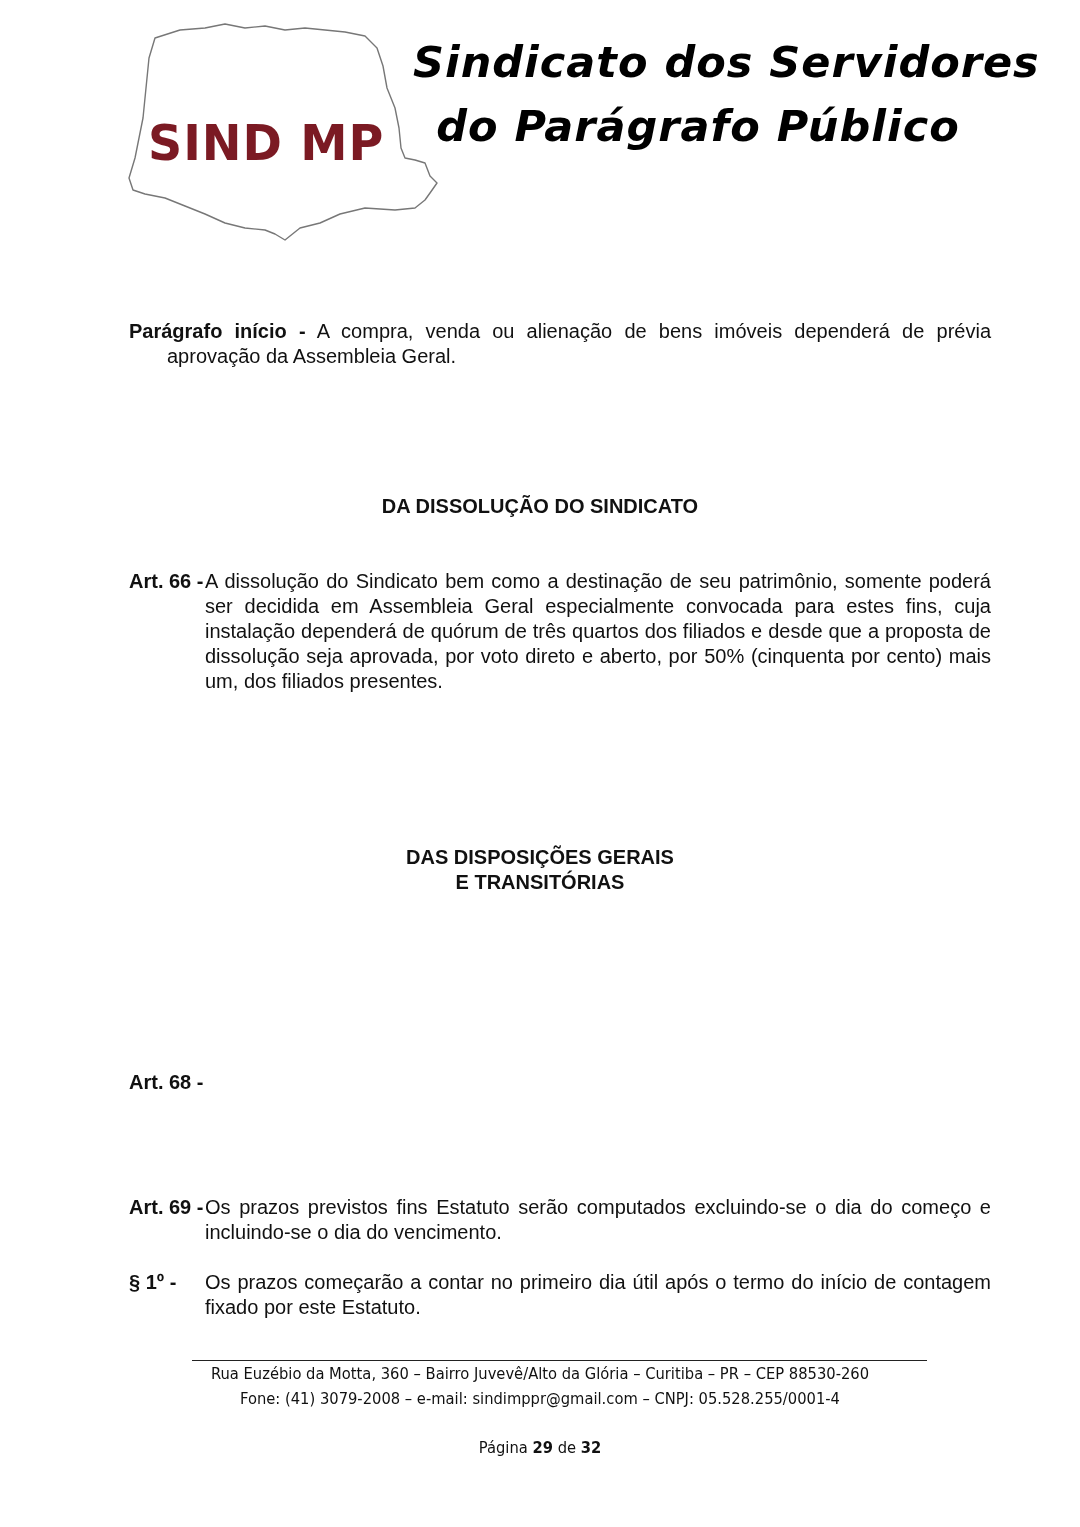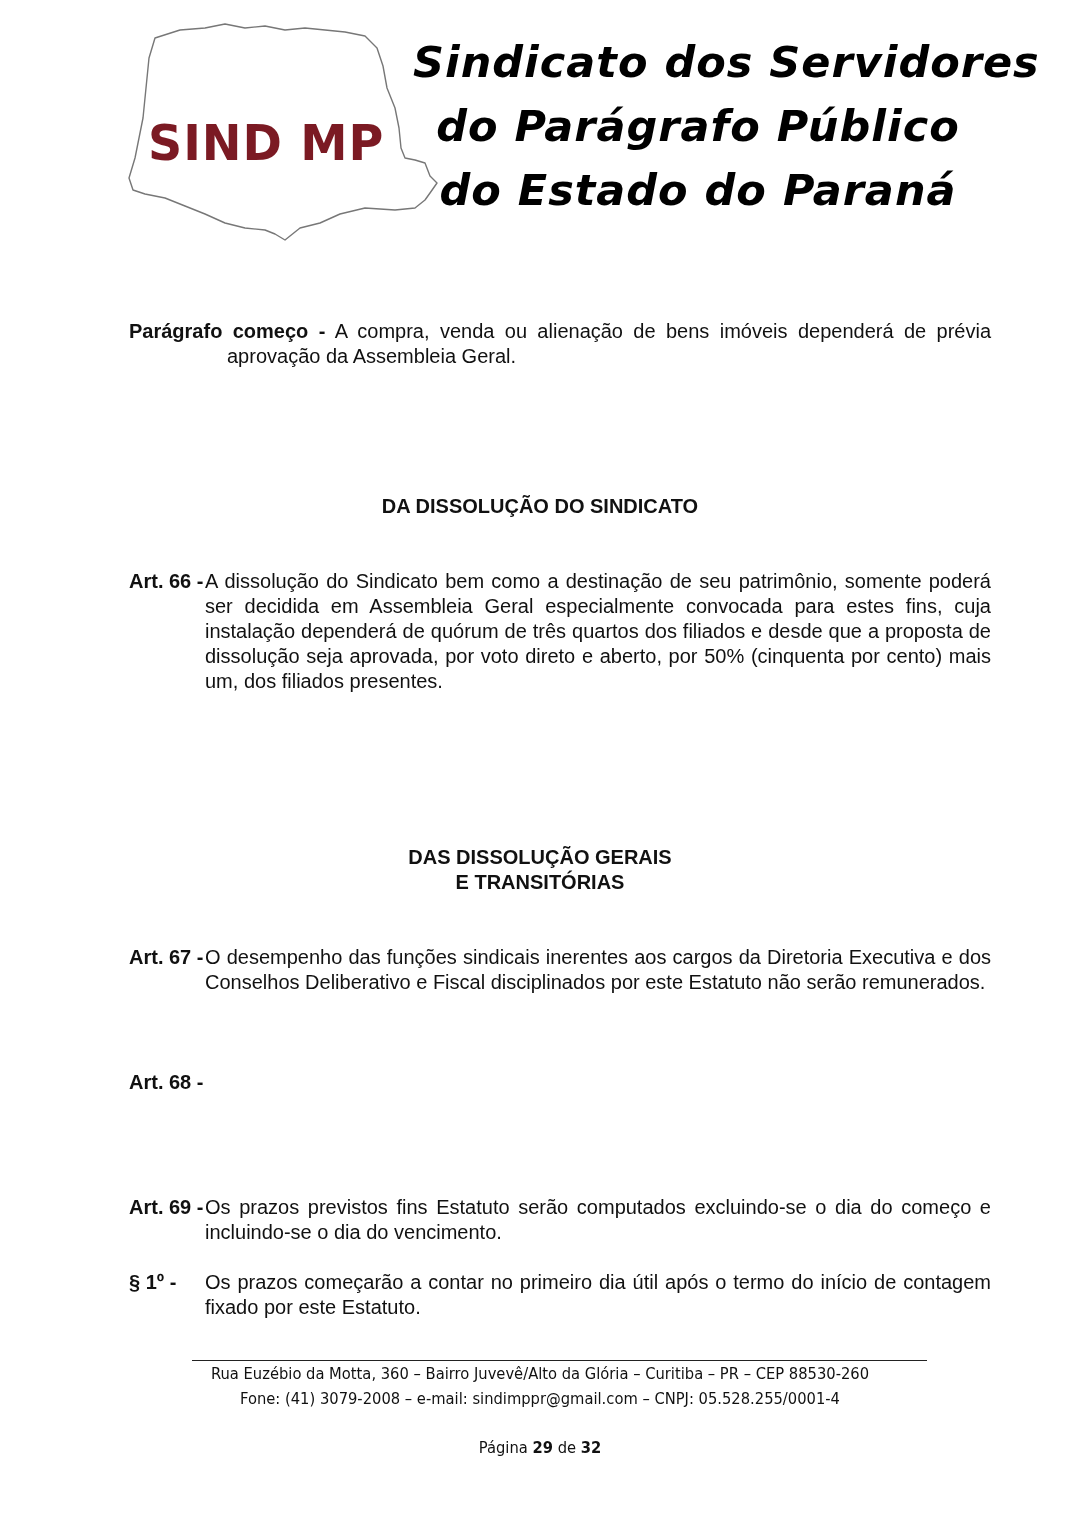--- a/index.html
+++ b/index.html
@@ -16,65 +16,60 @@
   
   .txt { font-family: "Liberation Sans", sans-serif; font-size: 20px; line-height: 25px; }
   .block { position: absolute; left: 129px; width: 862px; }
   .lbl { position: absolute; left: 0; top: 0; font-weight: bold; white-space: nowrap; }
   .body-text { margin-left: 76px; text-align: justify; }
   .heading { position: absolute; left: 0; width: 1080px; text-align: center; font-family: "Liberation Sans", sans-serif; font-weight: bold; font-size: 20px; line-height: 25px; }
 
   
   .pu { position: absolute; left: 129px; top: 319px; width: 862px; }
   .pu .line1 { text-align: justify; text-align-last: justify; }
-  .pu .line2 { margin-left: 98px; }
+  .pu .line2 { margin-left: 38px; }
 
   
   .footer-rule { position: absolute; left: 192px; top: 1360px; width: 735px; height: 0; border-top: 1px solid #222; }
   .footer { position: absolute; left: 0; width: 1080px; text-align: center; font-family: "DejaVu Sans", sans-serif; font-size: 16px; color: #111; transform: scaleX(0.92); transform-origin: center; }
   .pageno { font-family: "DejaVu Sans", sans-serif; font-size: 16px; }
 </style>
 </head>
 <body>
 
 <div class="page">
 
   <div class="header">
     <svg class="map" viewBox="0 0 330 230">
       <path d="M30,20 L55,12 L80,10 L100,6 L120,10 L140,8 L160,12 L180,10 L200,12 L220,14 L240,18 L252,30 L258,48 L262,70 L270,90 L274,110 L276,130 L280,140 L290,142 L300,145 L305,158 L312,165 L305,175 L300,182 L290,190 L270,192 L240,190 L215,196 L195,205 L175,210 L160,222 L150,216 L140,212 L120,210 L100,205 L80,196 L60,188 L40,180 L20,176 L8,172 L4,160 L10,140 L14,120 L18,100 L20,80 L22,60 L24,40 Z" fill="none" stroke="#777" stroke-width="1.4" stroke-linejoin="round"></path>
     </svg>
     <div class="logo-sind">SIND MP</div>
     <div class="org-name">
       <div>Sindicato dos Servidores</div>
       <div>do Parágrafo Público</div>
-      <div>do Estado do Paraná</div>
     </div>
   </div>
 
   <div class="pu txt">
-    <div class="line1"><b>Parágrafo começo -</b> <span>A compra, venda ou alienação de bens imóveis dependerá de prévia</span></div>
+    <div class="line1"><b>Parágrafo início -</b> <span>A compra, venda ou alienação de bens imóveis dependerá de prévia</span></div>
     <div class="line2">aprovação da Assembleia Geral.</div>
   </div>
 
   <div class="heading" style="top:494px;">DA DISSOLUÇÃO DO SINDICATO</div>
 
   <div class="block txt" style="top:569px;">
     <span class="lbl">Art. 66 -</span>
     <div class="body-text">A dissolução do Sindicato bem como a destinação de seu patrimônio, somente poderá ser decidida em Assembleia Geral especialmente convocada para estes fins, cuja instalação dependerá de quórum de três quartos dos filiados e desde que a proposta de dissolução seja aprovada, por voto direto e aberto, por 50% (cinquenta por cento) mais um, dos filiados presentes.</div>
   </div>
 
   <div class="heading" style="top:845px;">
-    <div>DAS DISSOLUÇÃO GERAIS</div>
+    <div>DAS DISPOSIÇÕES GERAIS</div>
     <div>E TRANSITÓRIAS</div>
   </div>
 
-  <div class="block txt" style="top:945px;">
-    <span class="lbl">Art. 67 -</span>
-    <div class="body-text">O desempenho das funções sindicais inerentes aos cargos da Diretoria Executiva e dos Conselhos Deliberativo e Fiscal disciplinados por este Estatuto não serão remunerados.</div>
-  </div>
 
   <div class="block txt" style="top:1070px;">
     <span class="lbl">Art. 68 -</span>
   </div>
 
   <div class="block txt" style="top:1195px;">
     <span class="lbl">Art. 69 -</span>
     <div class="body-text">Os prazos previstos fins Estatuto serão computados excluindo-se o dia do começo e incluindo-se o dia do vencimento.</div>
   </div>
 

